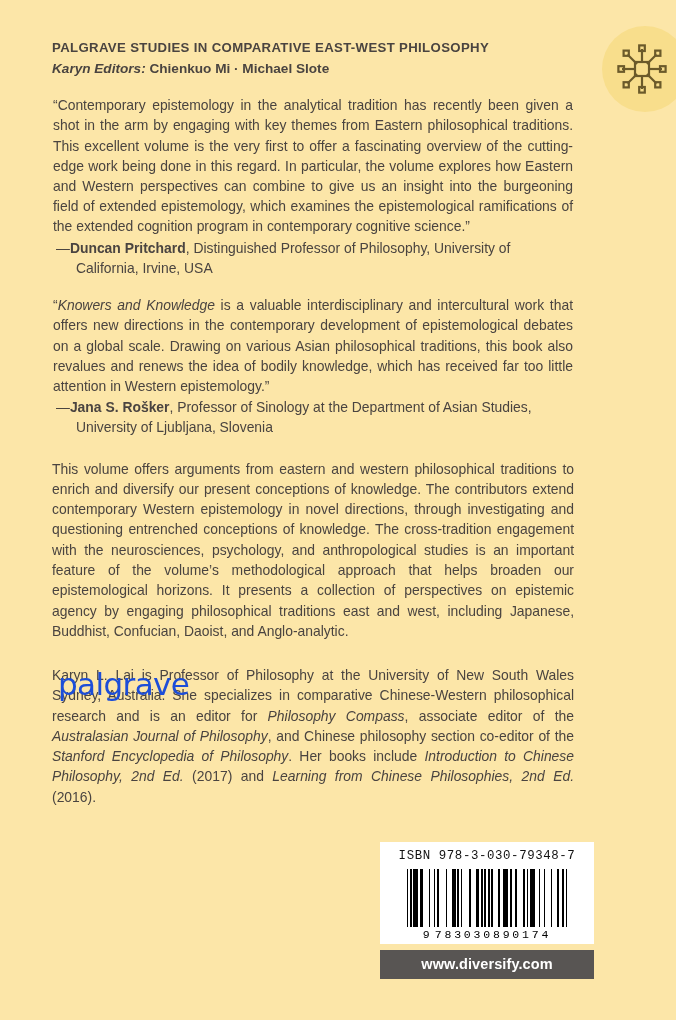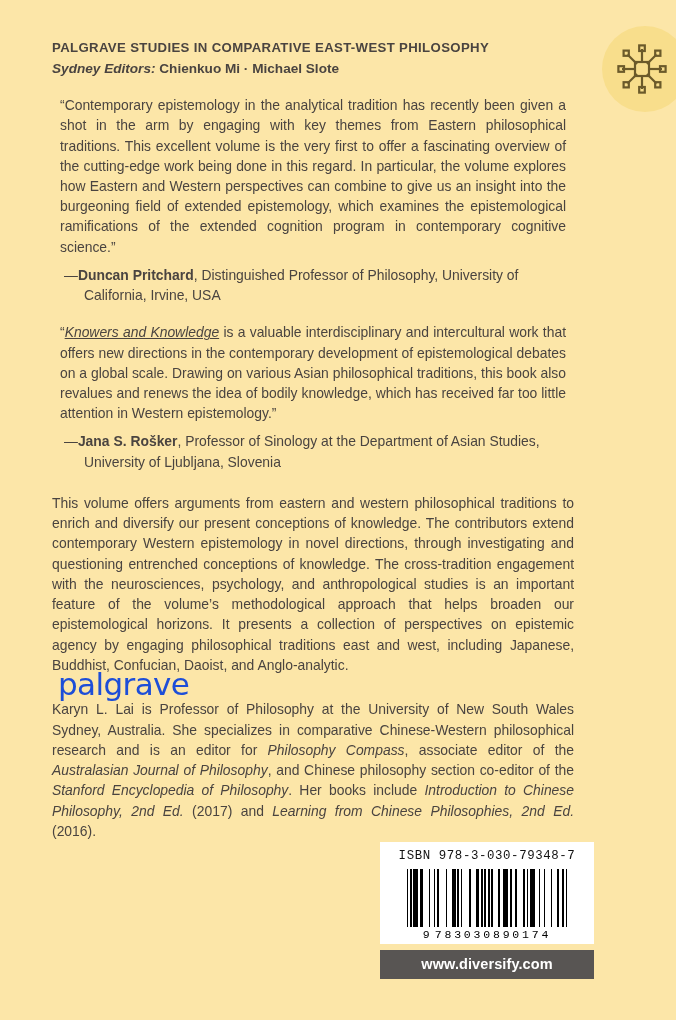--- a/index.html
+++ b/index.html
@@ -65,29 +65,29 @@
   }
   .series-editors .lbl {
     font-style: italic;
     font-weight: bold;
   }
 
   .blurb {
     font-size: 13.9px;
     line-height: 1.455;
     text-align: justify;
-    margin: 8px;
+    margin: 1px;
     hyphens: none;
   }
-  .blurb em { font-style: italic; text-decoration: underline; }
+  .blurb em { font-style: italic; }
 
   .attrib {
     font-size: 13.9px;
     line-height: 1.455;
-    margin: 0 0 0 12px;
+    margin: 0 0 0 4px;
     padding-left: 20px;
     text-indent: -20px;
     text-align: left;
   }
   .attrib b { font-weight: bold; }
 
   .quote-block { margin-bottom: 17px; }
   .quote-block.second { margin-bottom: 21px; }
 
   .desc {
@@ -211,21 +211,21 @@
         <rect x="41.2" y="41.2" width="5.2" height="5.2"></rect>
       </g>
     </svg>
   </div>
 
   <div class="content">
 
     <div class="series-title">PALGRAVE STUDIES IN COMPARATIVE EAST-WEST PHILOSOPHY</div>
 
     <div class="series-editors">
-      <span class="lbl">Sydney Editors:</span>
+      <span class="lbl">Karyn Editors:</span>
       <span>Chienkuo Mi · Michael Slote</span>
     </div>
 
     <div class="quote-block">
       <p class="blurb">“Contemporary epistemology in the analytical tradition has recently been given a shot in the arm by engaging with key themes from Eastern philosophical traditions. This excellent volume is the very first to offer a fascinating overview of the cutting-edge work being done in this regard. In particular, the volume explores how Eastern and Western perspectives can combine to give us an insight into the burgeoning field of extended epistemology, which examines the epistemological ramifications of the extended cognition program in contemporary cognitive science.”</p>
       <p class="attrib"><span>—</span><b>Duncan Pritchard</b><span>, Distinguished Professor of Philosophy, University of California, Irvine, USA</span></p>
     </div>
 
     <div class="quote-block second">
       <p class="blurb"><span>“</span><em>Knowers and Knowledge</em><span> is a valuable interdisciplinary and intercultural work that offers new directions in the contemporary development of epistemological debates on a global scale. Drawing on various Asian philosophical traditions, this book also revalues and renews the idea of bodily knowledge, which has received far too little attention in Western epistemology.”</span></p>

